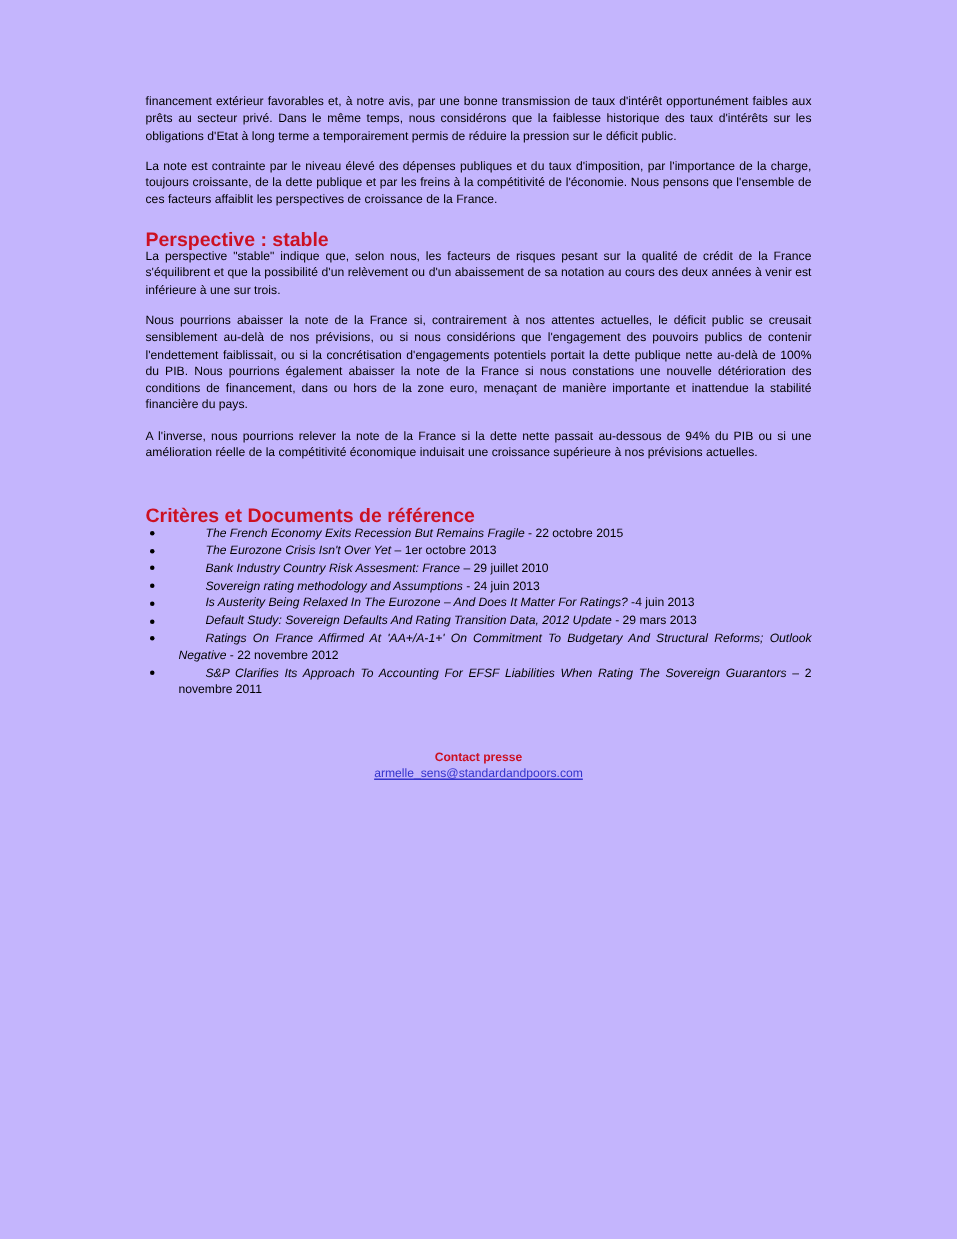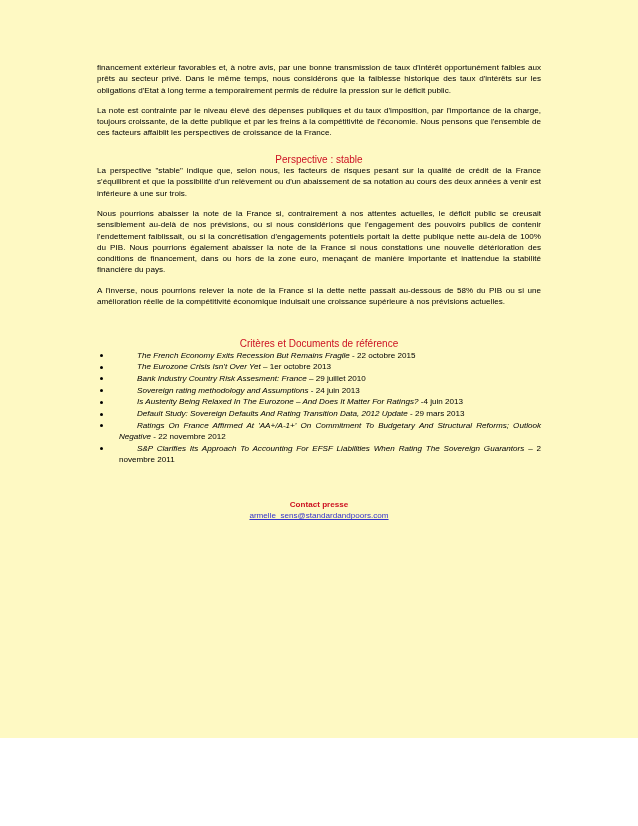--- a/index.html
+++ b/index.html
@@ -13,44 +13,44 @@
     position: relative;
     overflow: hidden;
     font-family: "Liberation Sans", sans-serif;
     color: #000000;
     -webkit-font-smoothing: antialiased;
   }
   #page {
     position: absolute;
     left: 0; top: 0;
     width: 638px;
-    height: 738px;
-    background: #fef9c3;
+    height: 826px;
+    background: #c4b5fd;
   }
   #content {
     position: absolute;
     left: 97px;
     top: 62px;
     width: 444px;
   }
   p.body-par {
     margin: 0 0 9px 0;
     font-size: 8.1px;
     line-height: 11.3px;
     text-align: justify;
     color: #000000;
     letter-spacing: 0.02px;
   }
   h2.section-head {
     margin: 0 0 0 0;
-    font-size: 10px;
+    font-size: 13px;
     line-height: 11.3px;
-    font-weight: normal;
+    font-weight: bold;
     color: #CC1122;
-    text-align: center;
+    text-align: left;
   }
   .spacer-lg { height: 22px; }
   .spacer-md { height: 11px; }
   .spacer-sm { height: 6px; }
 
   ul.ref-list {
     margin: 0;
     padding: 0;
     list-style: none;
   }
@@ -112,21 +112,21 @@
     <p class="body-par">La note est contrainte par le niveau élevé des dépenses publiques et du taux d'imposition, par l'importance de la charge, toujours croissante, de la dette publique et par les freins à la compétitivité de l'économie. Nous pensons que l'ensemble de ces facteurs affaiblit les perspectives de croissance de la France.</p>
 
     <div class="spacer-sm"></div>
 
     <h2 class="section-head">Perspective : stable</h2>
 
     <p class="body-par">La perspective "stable" indique que, selon nous, les facteurs de risques pesant sur la qualité de crédit de la France s'équilibrent et que la possibilité d'un relèvement ou d'un abaissement de sa notation au cours des deux années à venir est inférieure à une sur trois.</p>
 
     <p class="body-par">Nous pourrions abaisser la note de la France si, contrairement à nos attentes actuelles, le déficit public se creusait sensiblement au-delà de nos prévisions, ou si nous considérions que l'engagement des pouvoirs publics de contenir l'endettement faiblissait, ou si la concrétisation d'engagements potentiels portait la dette publique nette au-delà de 100% du PIB. Nous pourrions également abaisser la note de la France si nous constations une nouvelle détérioration des conditions de financement, dans ou hors de la zone euro, menaçant de manière importante et inattendue la stabilité financière du pays.</p>
 
-    <p class="body-par">A l'inverse, nous pourrions relever la note de la France si la dette nette passait au-dessous de 58% du PIB ou si une amélioration réelle de la compétitivité économique induisait une croissance supérieure à nos prévisions actuelles.</p>
+    <p class="body-par">A l'inverse, nous pourrions relever la note de la France si la dette nette passait au-dessous de 94% du PIB ou si une amélioration réelle de la compétitivité économique induisait une croissance supérieure à nos prévisions actuelles.</p>
 
     <div class="spacer-lg"></div>
 
     <h2 class="section-head">Critères et Documents de référence</h2>
 
     <ul class="ref-list">
       <li>
         <span class="bullet-dot"></span><span class="ref-title">The French Economy Exits Recession But Remains Fragile</span><span class="ref-date"> - 22 octobre 2015</span>
       </li>
       <li>

